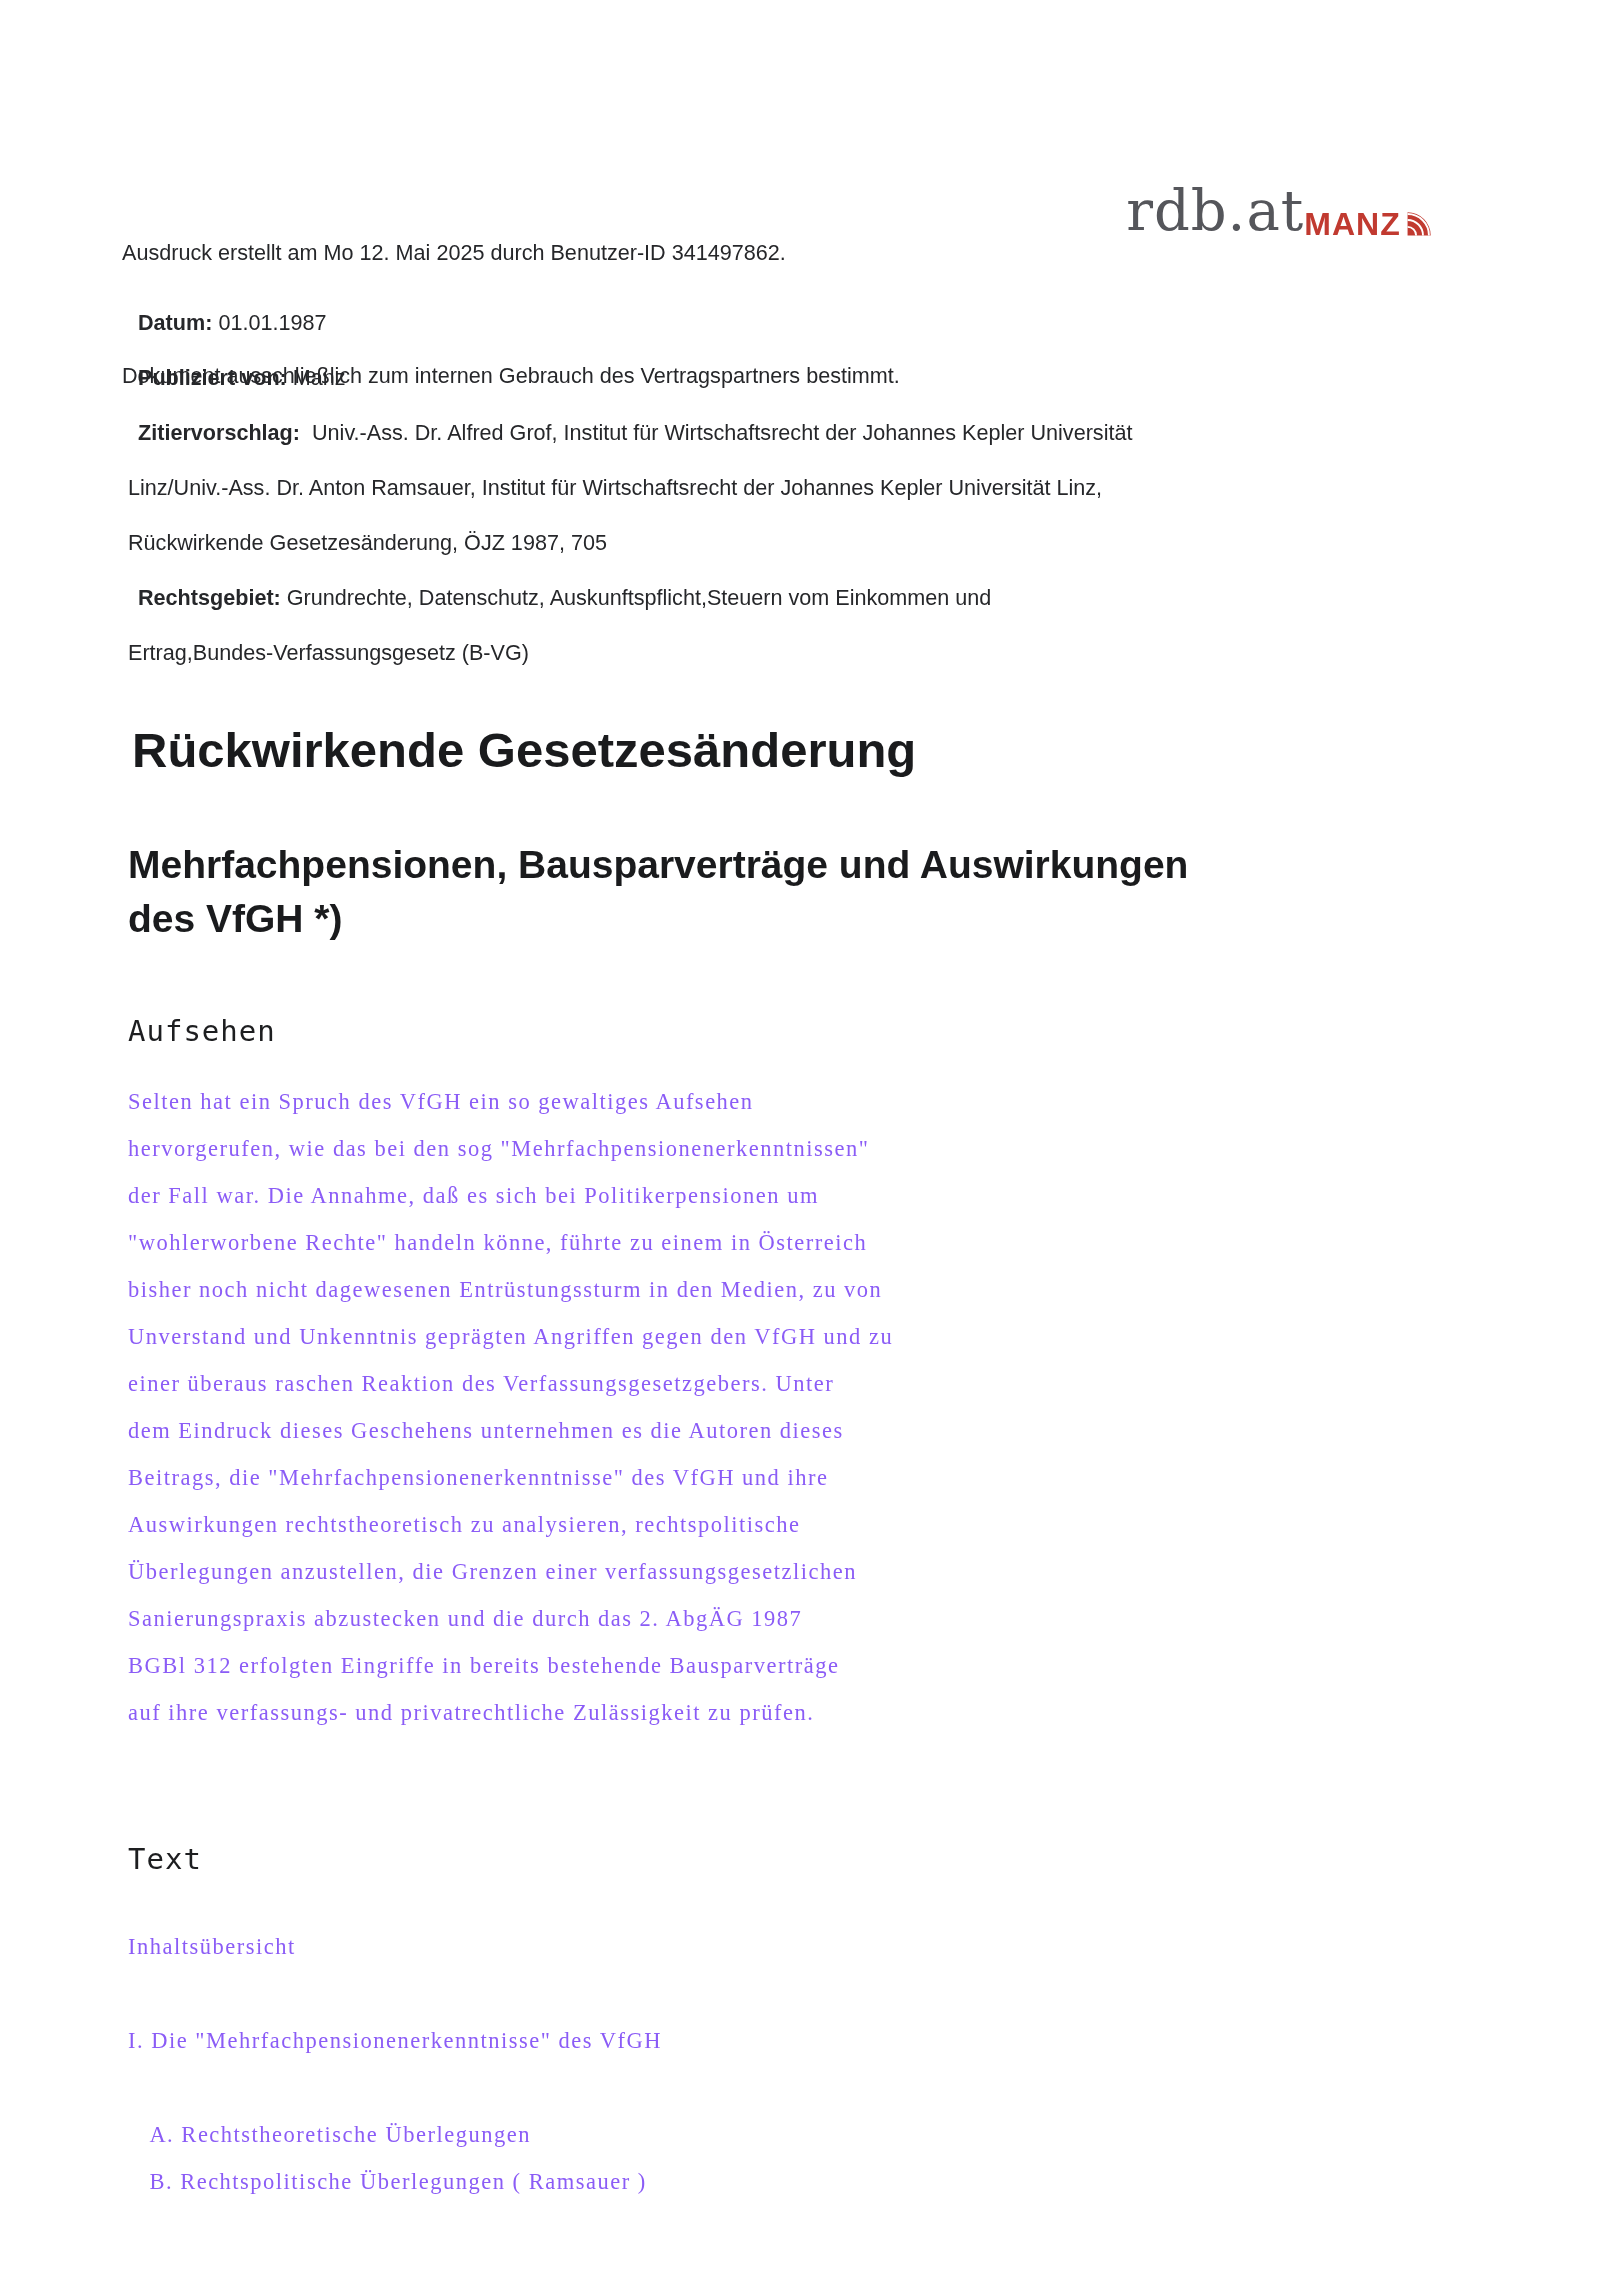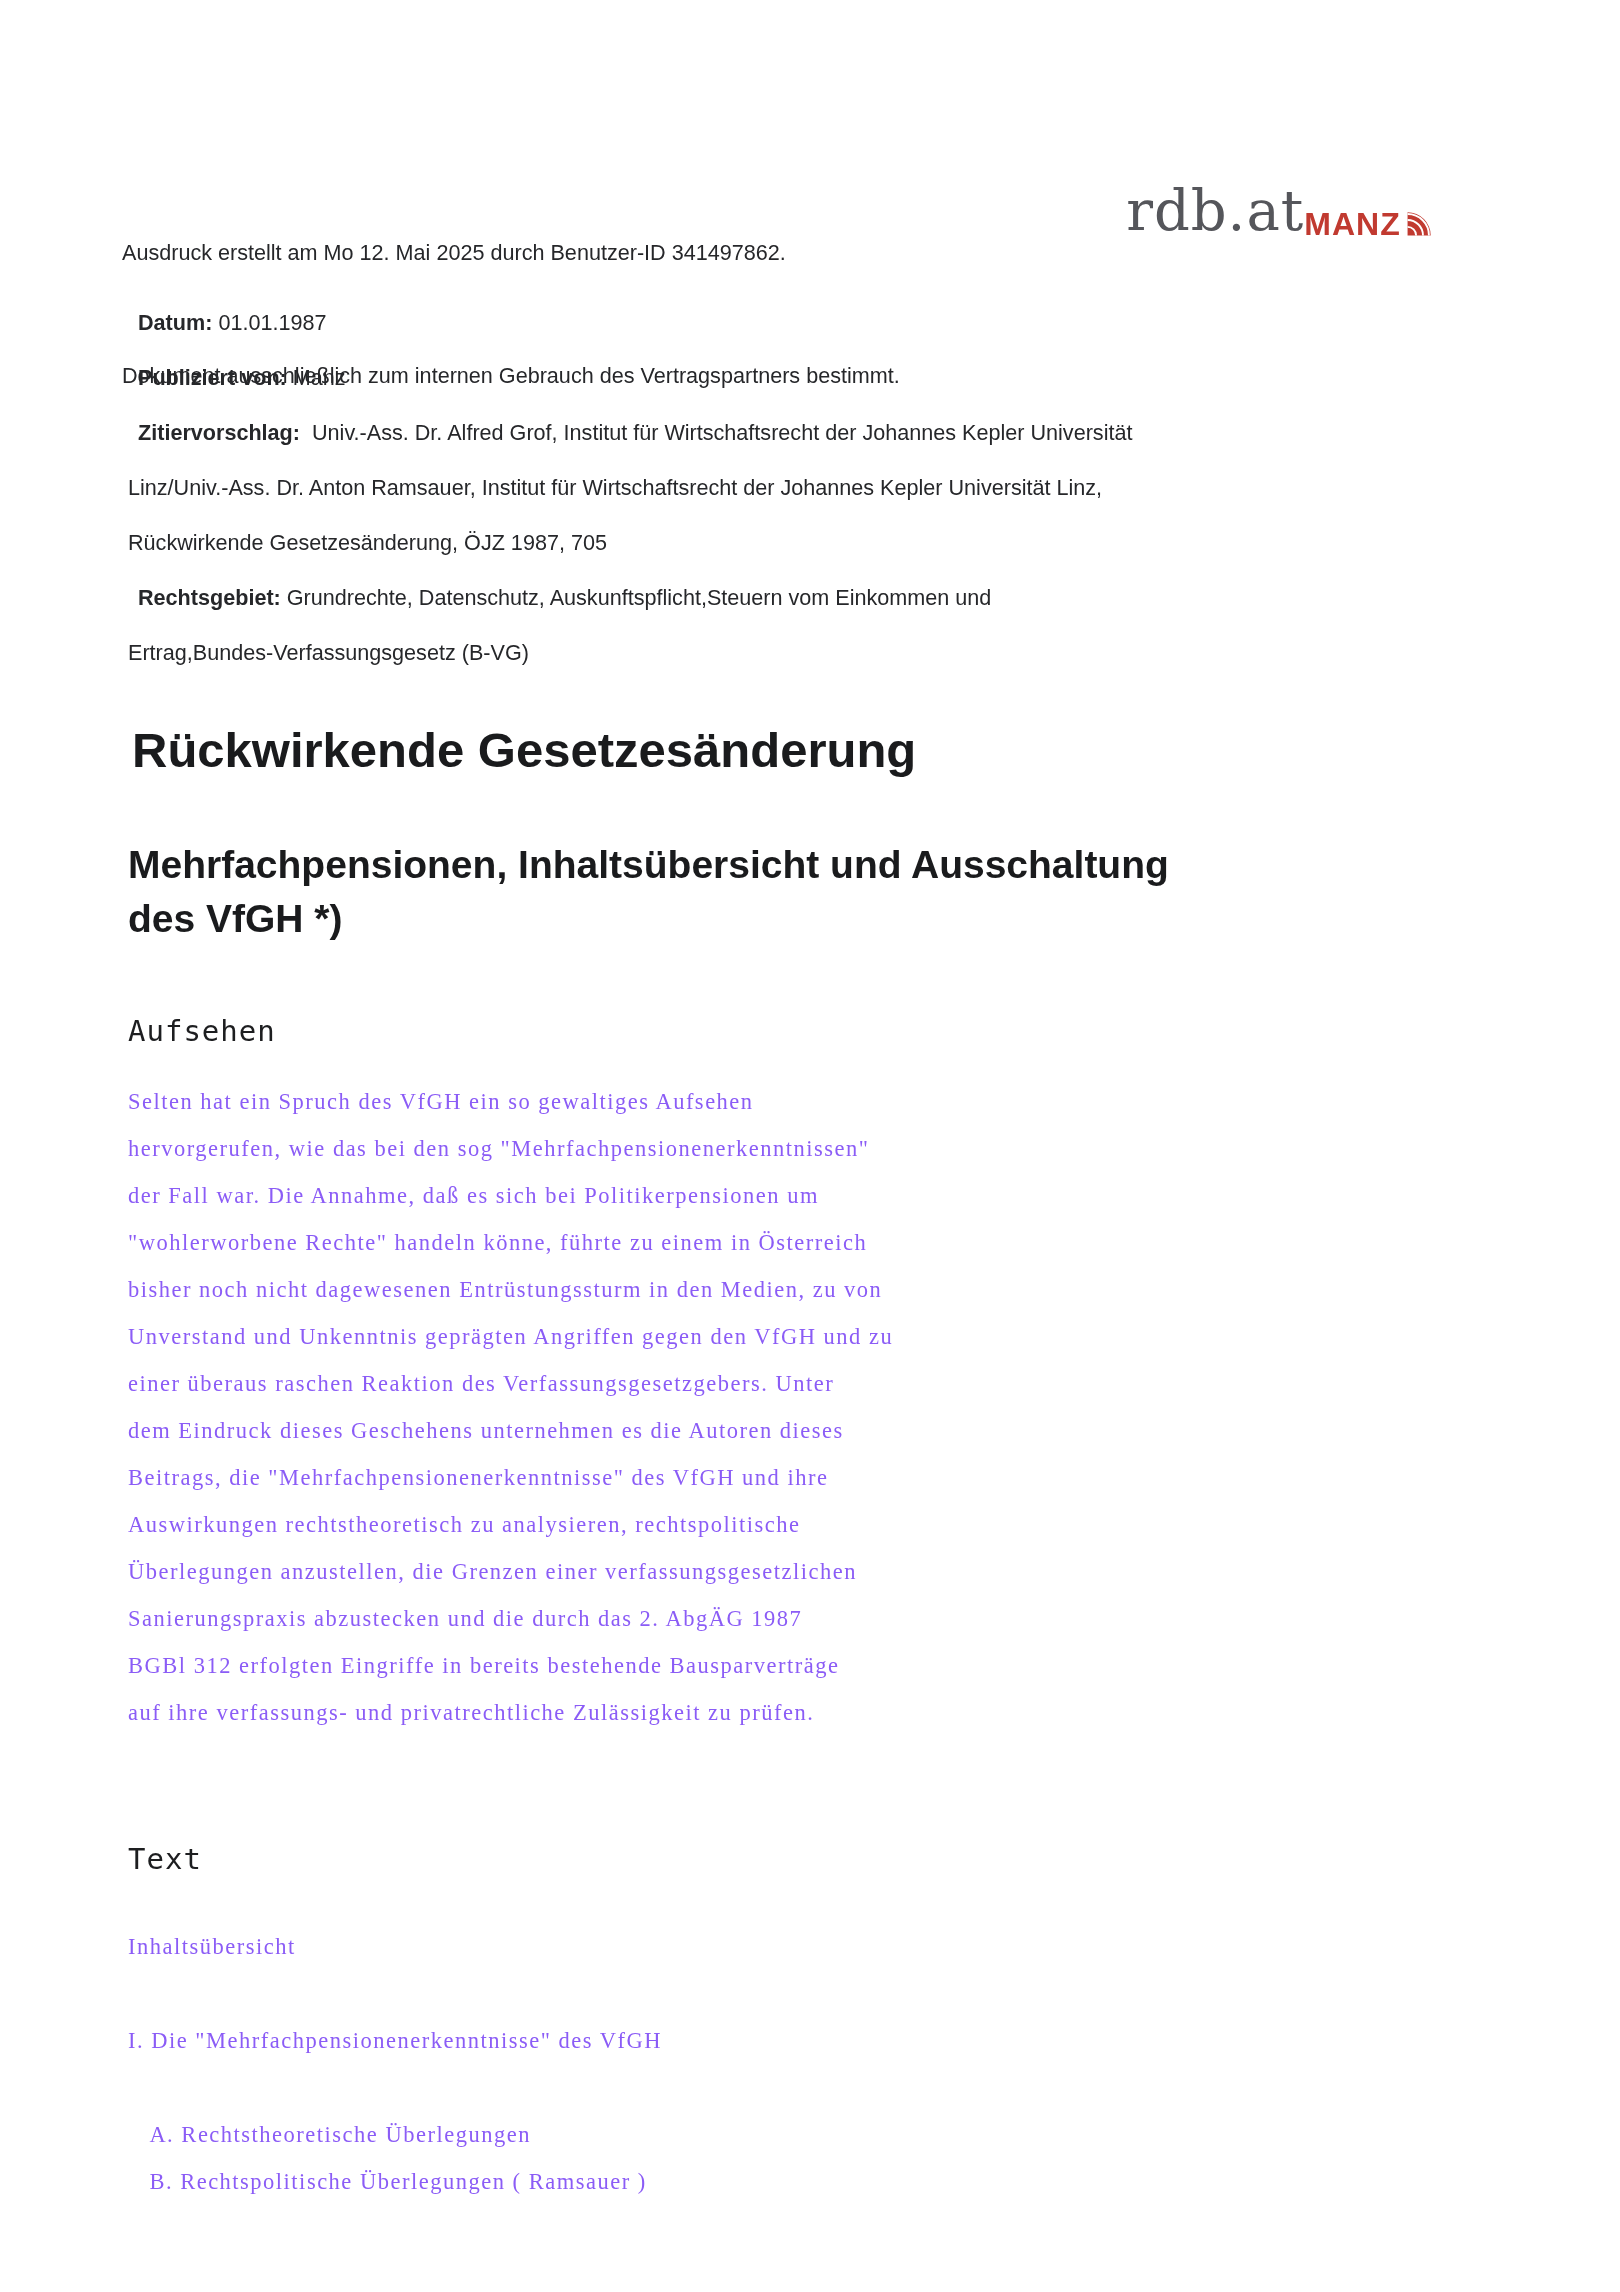--- a/index.html
+++ b/index.html
@@ -127,21 +127,21 @@
           <path d="M3,7 A25,25 0 0 1 28,32" fill="none" stroke="#ffffff" stroke-width="2.2"></path>
         </svg>
       </span>
     </div>
   </div>
 
   <div class="meta"><div class="meta-line"><b>Datum:</b> 01.01.1987</div><div class="meta-line"><b>Publiziert von:</b> Manz</div><div class="meta-line"><b>Zitiervorschlag:</b>  Univ.-Ass. Dr. Alfred Grof, Institut für Wirtschaftsrecht der Johannes Kepler Universität</div><div class="meta-line">Linz/Univ.-Ass. Dr. Anton Ramsauer, Institut für Wirtschaftsrecht der Johannes Kepler Universität Linz,</div><div class="meta-line">Rückwirkende Gesetzesänderung, ÖJZ 1987, 705</div><div class="meta-line"><b>Rechtsgebiet:</b> Grundrechte, Datenschutz, Auskunftspflicht,Steuern vom Einkommen und</div><div class="meta-line">Ertrag,Bundes-Verfassungsgesetz (B-VG)</div></div>
 
   <div class="h1">Rückwirkende Gesetzesänderung</div>
 
-  <div class="h2">Mehrfachpensionen, Inhaltsübersicht und Ausschaltung
+  <div class="h2">Mehrfachpensionen, Bausparverträge und Auswirkungen
 des VfGH *)</div>
 
   <div class="mono-h abstract-h">Aufsehen</div>
 
   <div class="mono-body abstract-body">Selten hat ein Spruch des VfGH ein so gewaltiges Aufsehen
 hervorgerufen, wie das bei den sog "Mehrfachpensionenerkenntnissen"
 der Fall war. Die Annahme, daß es sich bei Politikerpensionen um
 "wohlerworbene Rechte" handeln könne, führte zu einem in Österreich
 bisher noch nicht dagewesenen Entrüstungssturm in den Medien, zu von
 Unverstand und Unkenntnis geprägten Angriffen gegen den VfGH und zu

